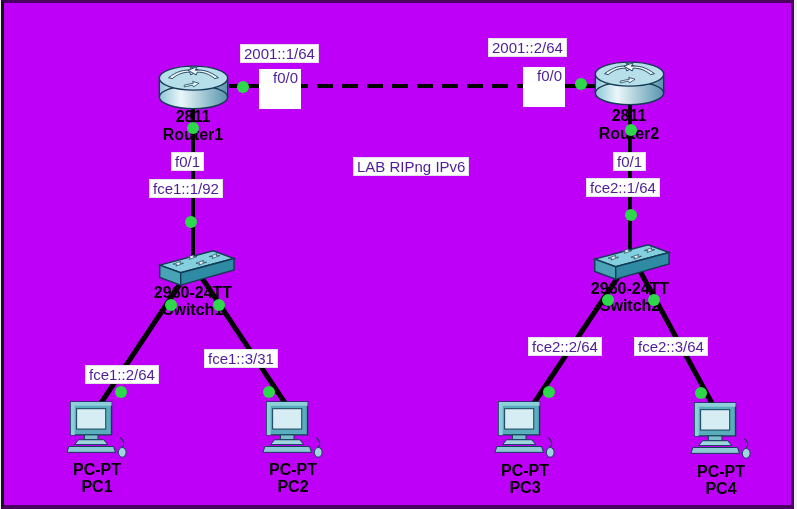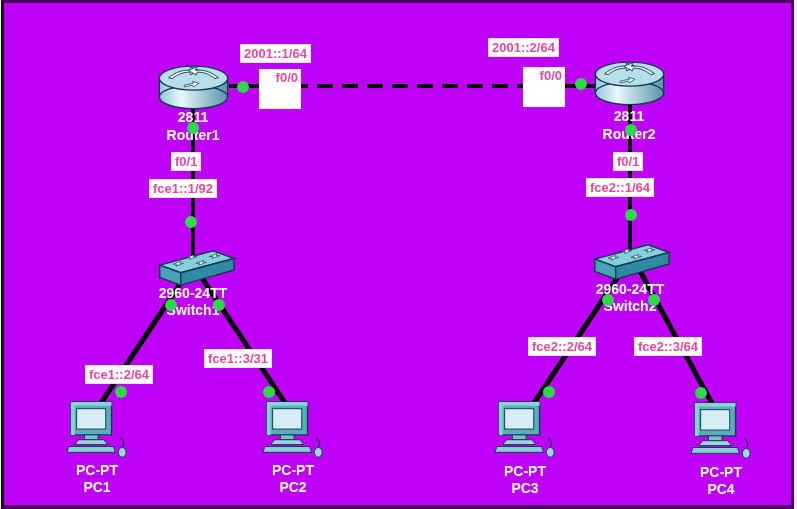--- a/index.html
+++ b/index.html
@@ -13,28 +13,28 @@
     background: var(--background, #bf00f8);
     border: 3px solid #4a0060;
     border-left-color: #141414;
     border-bottom-width: 4px;
   }
   .links { position: absolute; left: 0; top: 0; }
   .link-line { stroke: var(--link, #000); stroke-width: 4; fill: none; }
   .link-line.diag { stroke-width: 5; stroke-linecap: round; }
   .dashed { stroke-dasharray: 16 9; }
   .lbl {
-    position: absolute; background: var(--label-bg, #fff); color: #ec4899;
-    font-weight: 700; font-size: 13px; line-height: 17px;
+    position: absolute; background: var(--label-bg, #fff); color: #4c1d95;
+    font-weight: 400; font-size: 15px; line-height: 17px;
     padding: 0 3px; white-space: nowrap; border: 1px solid #e2e2e2;
   }
   .lbl.tall { width: 42px; height: 40px; text-align: right; border: none; }
   .devname {
     position: absolute; transform: translateX(-50%);
-    color: #ffffff; font-weight: 700; font-size: 14px; line-height: 16px;
+    color: #000000; font-weight: 700; font-size: 16px; line-height: 16px;
     white-space: nowrap; text-align: center;
   }
   .device { position: absolute; }
   .dot {
     position: absolute; width: 12px; height: 12px; border-radius: 50%;
     background: var(--status-up, #2dd84a); transform: translate(-50%, -50%);
   }
 </style>
 </head>
 <body>
@@ -97,20 +97,21 @@
     </svg>
 
     <div class="lbl" style="left:236px;top:41px">2001::1/64</div>
     <div class="lbl" style="left:484px;top:35px">2001::2/64</div>
     <div class="lbl tall" style="left:255px;top:66px">f0/0</div>
     <div class="lbl tall" style="left:519px;top:64px">f0/0</div>
     <div class="lbl" style="left:167px;top:149px">f0/1</div>
     <div class="lbl" style="left:609px;top:149px">f0/1</div>
     <div class="lbl" style="left:145px;top:176px">fce1::1/92</div>
     <div class="lbl" style="left:582px;top:175px">fce2::1/64</div>
+    <div class="lbl" style="left:349px;top:154px">LAB RIPng IPv6</div>
     <div class="lbl" style="left:81px;top:362px">fce1::2/64</div>
     <div class="lbl" style="left:200px;top:346px">fce1::3/31</div>
     <div class="lbl" style="left:524px;top:334px">fce2::2/64</div>
     <div class="lbl" style="left:630px;top:334px">fce2::3/64</div>
 
     <div class="device" style="left:152px;top:59px">
       <svg width="75" height="48">
           <use href="#sym-router"></use>
         </svg>
     </div>

